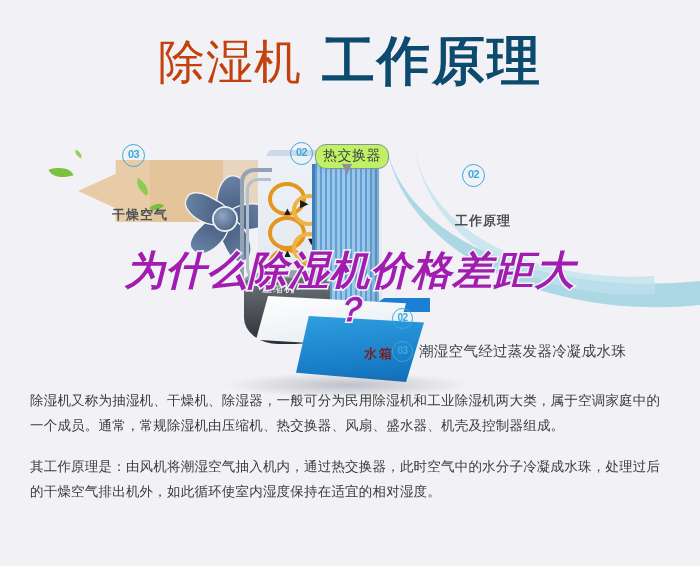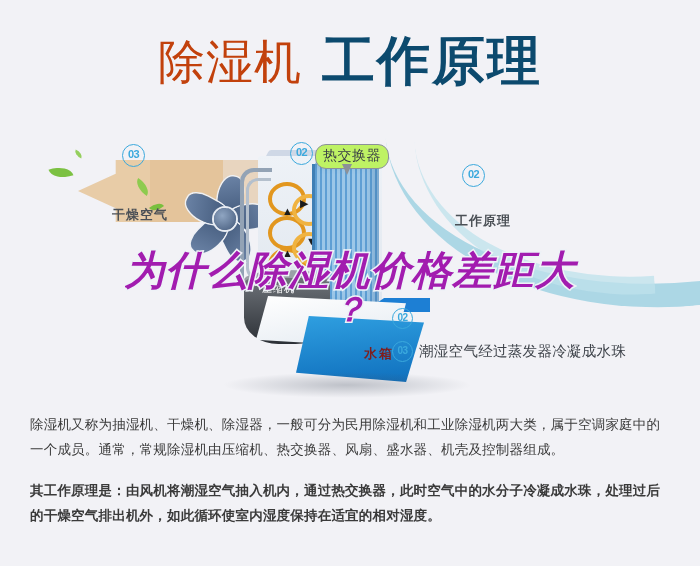--- a/index.html
+++ b/index.html
@@ -386,33 +386,33 @@
   }
   .overlay-line.q {
     font-size: 34px;
     line-height: 34px;
   }
 
   
   .copy {
     position: absolute;
     left: 0;
-    top: 412px;
+    top: 388px;
     width: 700px;
     padding: 0 30px;
     box-sizing: border-box;
   }
   .copy p {
     margin: 0 0 16px 0;
     font-size: 13.5px;
     line-height: 25px;
     color: #3a3a3a;
     letter-spacing: .2px;
   }
-  .copy p:last-child { margin-bottom: 8px; font-weight: bold; }
+  .copy p:last-child { margin-bottom: 8px; }
 </style>
 </head>
 <body>
 
 <div id="page">
 
   <div class="title-wrap">
     <span class="title-a">除湿机</span><span class="title-b">工作原理</span>
   </div>
 

